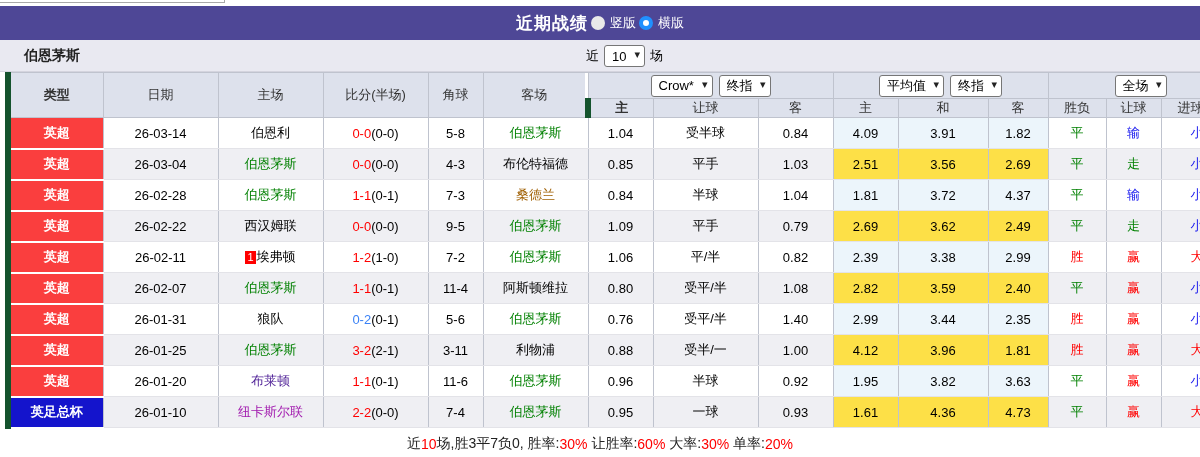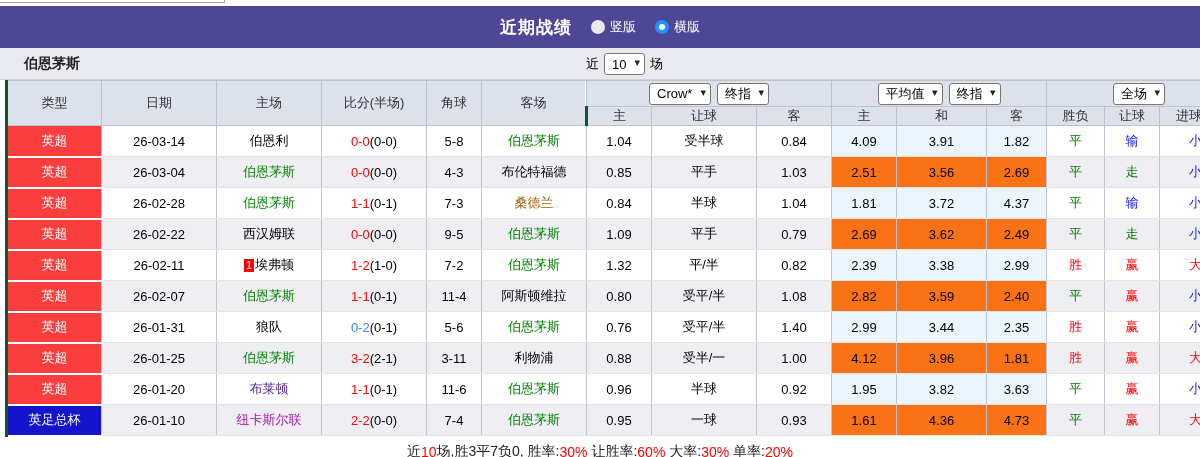--- a/index.html
+++ b/index.html
@@ -3,22 +3,22 @@
 <meta charset="utf-8">
 <style>
   * { box-sizing: border-box; margin: 0; padding: 0; }
   body { font-family: "Liberation Sans", "DejaVu Sans", sans-serif; background: #fff; }
   .page { position: relative; width: 1200px; height: 457px; overflow: hidden; background: #fff; }
 
   .top-strip { position: relative; height: 6px; background: #fff; }
   .strip-line { position: absolute; left: 0; top: 0; width: 225px; height: 3px;
                 border-bottom: 1px solid #a9a9a9; border-right: 1px solid #a9a9a9; }
 
-  .title-bar { height: 42px; background: #4e4796; display: flex; align-items: center;
-               justify-content: center; gap: 19px; color: #fff; }
+  .title-bar { height: 34px; background: #4e4796; display: flex; align-items: center;
+               justify-content: center; gap: 3px; color: #fff; }
   .title-bar .title { font-size: 17px; font-weight: bold; letter-spacing: 1px; }
   .radio-opt { display: inline-flex; align-items: center; gap: 5px; font-size: 13px; cursor: pointer; }
   .radio { width: 14px; height: 14px; border-radius: 50%; background: #e9e9e9; display: inline-block; }
   .radio.checked { background: #fff; border: 4px solid #2090ff; }
 
   .filter-bar { position: relative; height: 32px; background: #e9e9f1; display: flex; align-items: center;
                 border-bottom: 1px solid #d4d4de; }
   .team-name { font-size: 14px; font-weight: bold; color: #222; margin-left: 24px; }
   .filter-controls { position: absolute; left: 586px; top: 0; height: 32px; display: flex;
                      align-items: center; font-size: 13px; color: #000; gap: 2px; white-space: nowrap; }
@@ -36,25 +36,25 @@
   .table-wrap { width: 1195px; margin-left: 5px; overflow: hidden; }
   table { border-collapse: collapse; table-layout: fixed; width: 1225px; font-size: 13px; }
   th, td { border-right: 1px solid #bfc3ce; border-bottom: 1px solid #e3e3e8;
            text-align: center; vertical-align: middle; overflow: hidden; white-space: nowrap; }
   thead th { background: #dde1ec; color: #333; font-weight: normal;
              border-bottom: 1px solid #bfc3ce; border-top: 1px solid #bfc3ce; }
   tr.hrow1 th { height: 26px; }
   tr.hrow2 th { height: 18px; font-size: 13px; }
   th.merged { height: 44px; }
   td { height: 31px; color: #000; }
-  td:first-child, th:first-child { border-left: 3px solid #14532d; }
+  td:first-child, th:first-child { border-left: 6px solid #14532d; font-weight: bold; }
   tr.odd td { background: #fff; }
   tr.even td { background: #efeff3; }
   tr.odd td.avg { background: #ecf5fb; }
-  tr.even td.avg { background: #f97316; }
+  tr.even td.avg { background: #fde047; }
   td.league { color: #fff; border-bottom: 2px solid #fff; }
   .rc { display: inline-block; background: #f00; color: #fff; font-size: 11px; line-height: 13px;
         padding: 0 2px; margin-right: 1px; }
 
   .summary { height: 31px; display: flex; align-items: center; justify-content: center;
              font-size: 14px; border-bottom: 1px solid #e0e0e0; }
 </style>
 </head>
 <body>
 
@@ -215,21 +215,21 @@
             <td style="color:#008000">走</td>
             <td style="color:#1414ee">小</td>
           </tr>
           <tr class="odd">
             <td class="league" style="background:#fa3e3e">英超</td>
             <td>26-02-11</td>
             <td style="color:#000"><span class="rc">1</span>埃弗顿</td>
             <td><span style="color:#ff0000">1-2</span>(1-0)</td>
             <td>7-2</td>
             <td style="color:#008000">伯恩茅斯</td>
-            <td>1.32</td>
+            <td>1.06</td>
             <td>平/半</td>
             <td>0.82</td>
             <td class="avg">2.39</td>
             <td class="avg">3.38</td>
             <td class="avg">2.99</td>
             <td style="color:#ff0000">胜</td>
             <td style="color:#ff0000">赢</td>
             <td style="color:#ff0000">大</td>
           </tr>
           <tr class="even">

